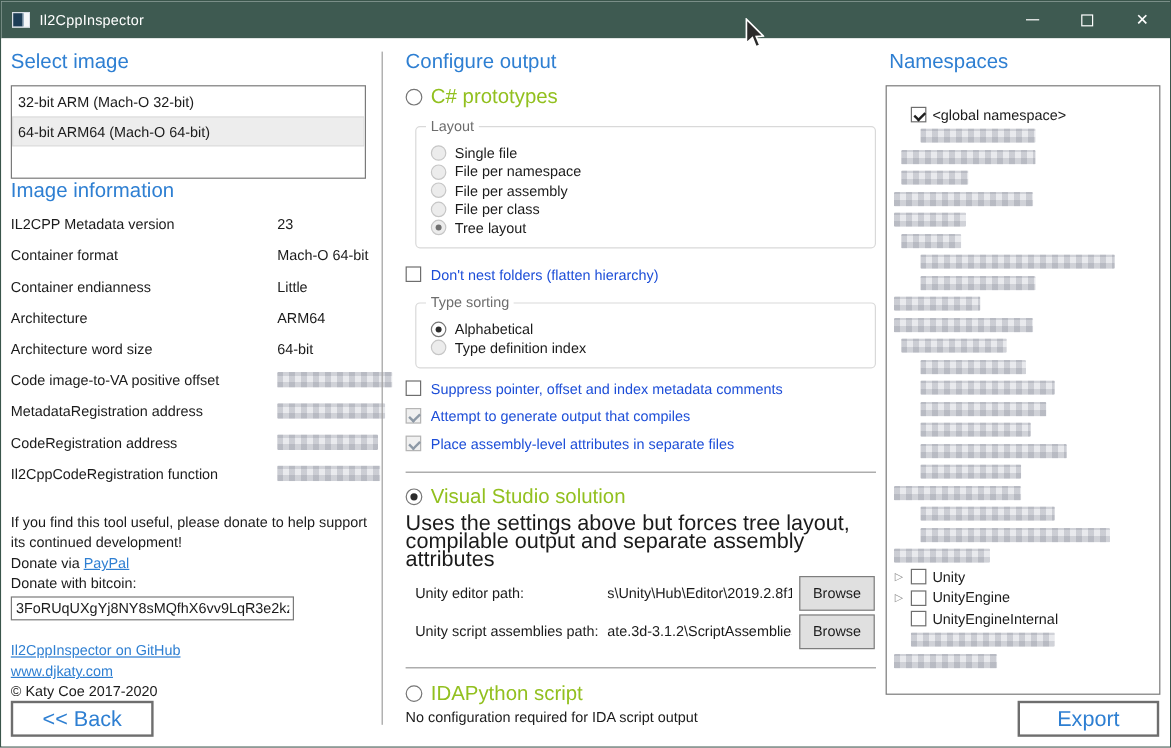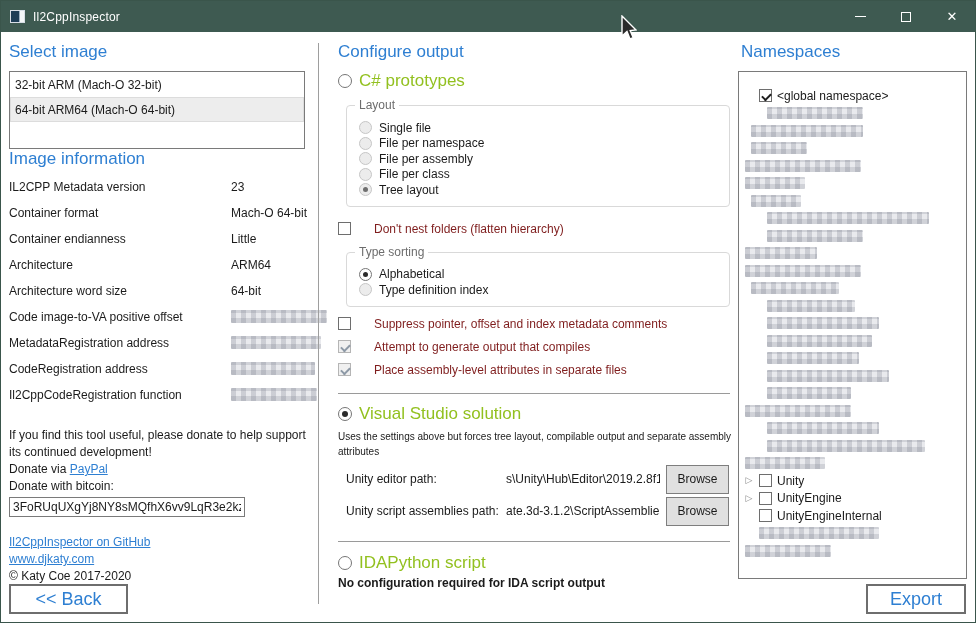--- a/index.html
+++ b/index.html
@@ -39,21 +39,21 @@
       #e6e7ea;
     border-radius:1px; }
   .info-row .mosaic { height:13px; margin-top:0; }
   .donate { margin-top:13px; width:302px; font-size:12px; line-height:17px; color:#1b1b1b; }
   .btc-input { margin-top:2px; width:236px; height:20px; border:1px solid #7a7a7a; font-family:"Liberation Sans",sans-serif; font-size:12px; color:#1b1b1b; padding:0 3px; }
   .links { margin-top:17px; font-size:12px; line-height:17px; }
   .copyright { font-size:12px; color:#1b1b1b; line-height:17px; }
 
   .big-btn { position:absolute; height:30px; background:#fff; border:2px solid #6e6e6e; color:#2e7fd2; font-size:18px; font-family:"Liberation Sans",sans-serif; display:flex; align-items:center; justify-content:center; cursor:pointer; }
   .back-btn { left:8px; bottom:8px; width:119px; }
-  .export-btn { right:9px; bottom:8px; width:100px; }
+  .export-btn { right:9px; bottom:8px; width:118px; }
 
   .vsep { position:absolute; left:317px; top:11px; width:1px; height:561px; background:#9e9e9e; }
 
   
   .col-mid { position:absolute; left:337px; top:10px; width:393px; }
   .radio-big-row { display:flex; align-items:center; margin-top:9px; }
   .radio { position:relative; width:13px; height:13px; border-radius:50%; border:1px solid #767676; background:#fff; flex:0 0 auto; }
   .radio.big { width:14px; height:14px; }
   .radio.sel::after { content:''; position:absolute; left:3px; top:3px; width:5px; height:5px; border-radius:50%; background:#2b2b2b; }
   .radio.big.sel::after { left:3px; top:3px; width:6px; height:6px; }
@@ -64,30 +64,30 @@
   .groupbox { position:relative; margin:14px 0 0 8px; width:384px; border:1px solid #d9d9d9; border-radius:4px; padding:14px 10px 8px 10px; }
   .groupbox .gb-title { position:absolute; left:8px; top:-8px; background:#fff; padding:0 4px; font-size:12px; color:#6d6d6d; }
   .opt-row { display:flex; align-items:center; height:15.5px; margin-left:2px; }
   .opt-row .olabel { font-size:12px; color:#1b1b1b; margin-left:7px; }
 
   .cb { position:relative; width:13px; height:13px; border:1px solid #6e6e6e; background:#fff; flex:0 0 auto; }
   .cb.checked::after { content:''; position:absolute; left:2px; top:2.5px; width:7px; height:4px; border-left:2px solid #1f1f1f; border-bottom:2px solid #1f1f1f; transform:rotate(-45deg); }
   .cb.disabled { background:#f0f0f0; border-color:#b5b5b5; }
   .cb.disabled.checked::after { border-color:#8d99a6; }
   .cb-row { display:flex; align-items:center; margin-top:5px; height:18px; }
-  .cb-row .clabel { font-size:12px; color:#7f1d1d; margin-left:23px; }
+  .cb-row .clabel { font-size:12px; color:#1d4ed8; margin-left:8px; }
 
   .sep { border:none; border-top:1px solid #9a9a9a; margin:14px 0 0 0; width:392px; }
 
-  .vs-desc { margin-top:5px; font-size:10px; line-height:15px; color:#1b1b1b; width:393px; }
+  .vs-desc { margin-top:5px; font-size:18px; line-height:15px; color:#1b1b1b; width:393px; }
   .path-row { display:flex; align-items:center; margin:9px 0 0 8px; width:383px; height:23px; }
   .path-row .plabel { font-size:12px; color:#1b1b1b; width:160px; flex:0 0 auto; }
   .path-row .pvalue { flex:1; font-size:12px; color:#1b1b1b; text-align:right; white-space:nowrap; overflow:hidden; }
   .browse-btn { flex:0 0 auto; margin-left:6px; width:63px; height:29px; background:#e0e0e0; border:1px solid #7e7e7e; font-family:"Liberation Sans",sans-serif; font-size:12px; color:#1b1b1b; cursor:pointer; }
-  .ida-desc { margin-top:3px; font-size:12px; color:#1b1b1b;font-weight:bold; }
+  .ida-desc { margin-top:3px; font-size:12px; color:#1b1b1b; }
 
   
   .col-right { position:absolute; left:737px; top:10px; width:230px; }
   .col-right h2.sect { margin-left:3px; }
   .ns-box { margin-top:9px; width:229px; height:508px; border:1px solid #7a7a7a; background:#fff; overflow:hidden; padding-top:15px; }
   .ns-row { display:flex; align-items:center; height:17.5px; }
   .ns-exp { width:20px; flex:0 0 auto; font-size:9px; color:#8a8a8a; text-align:center; line-height:17px; }
   .ns-cb { margin-right:5px; }
   .ns-label { font-size:12px; color:#1b1b1b; white-space:nowrap; }
   .ns-row .mosaic { height:12px; }

